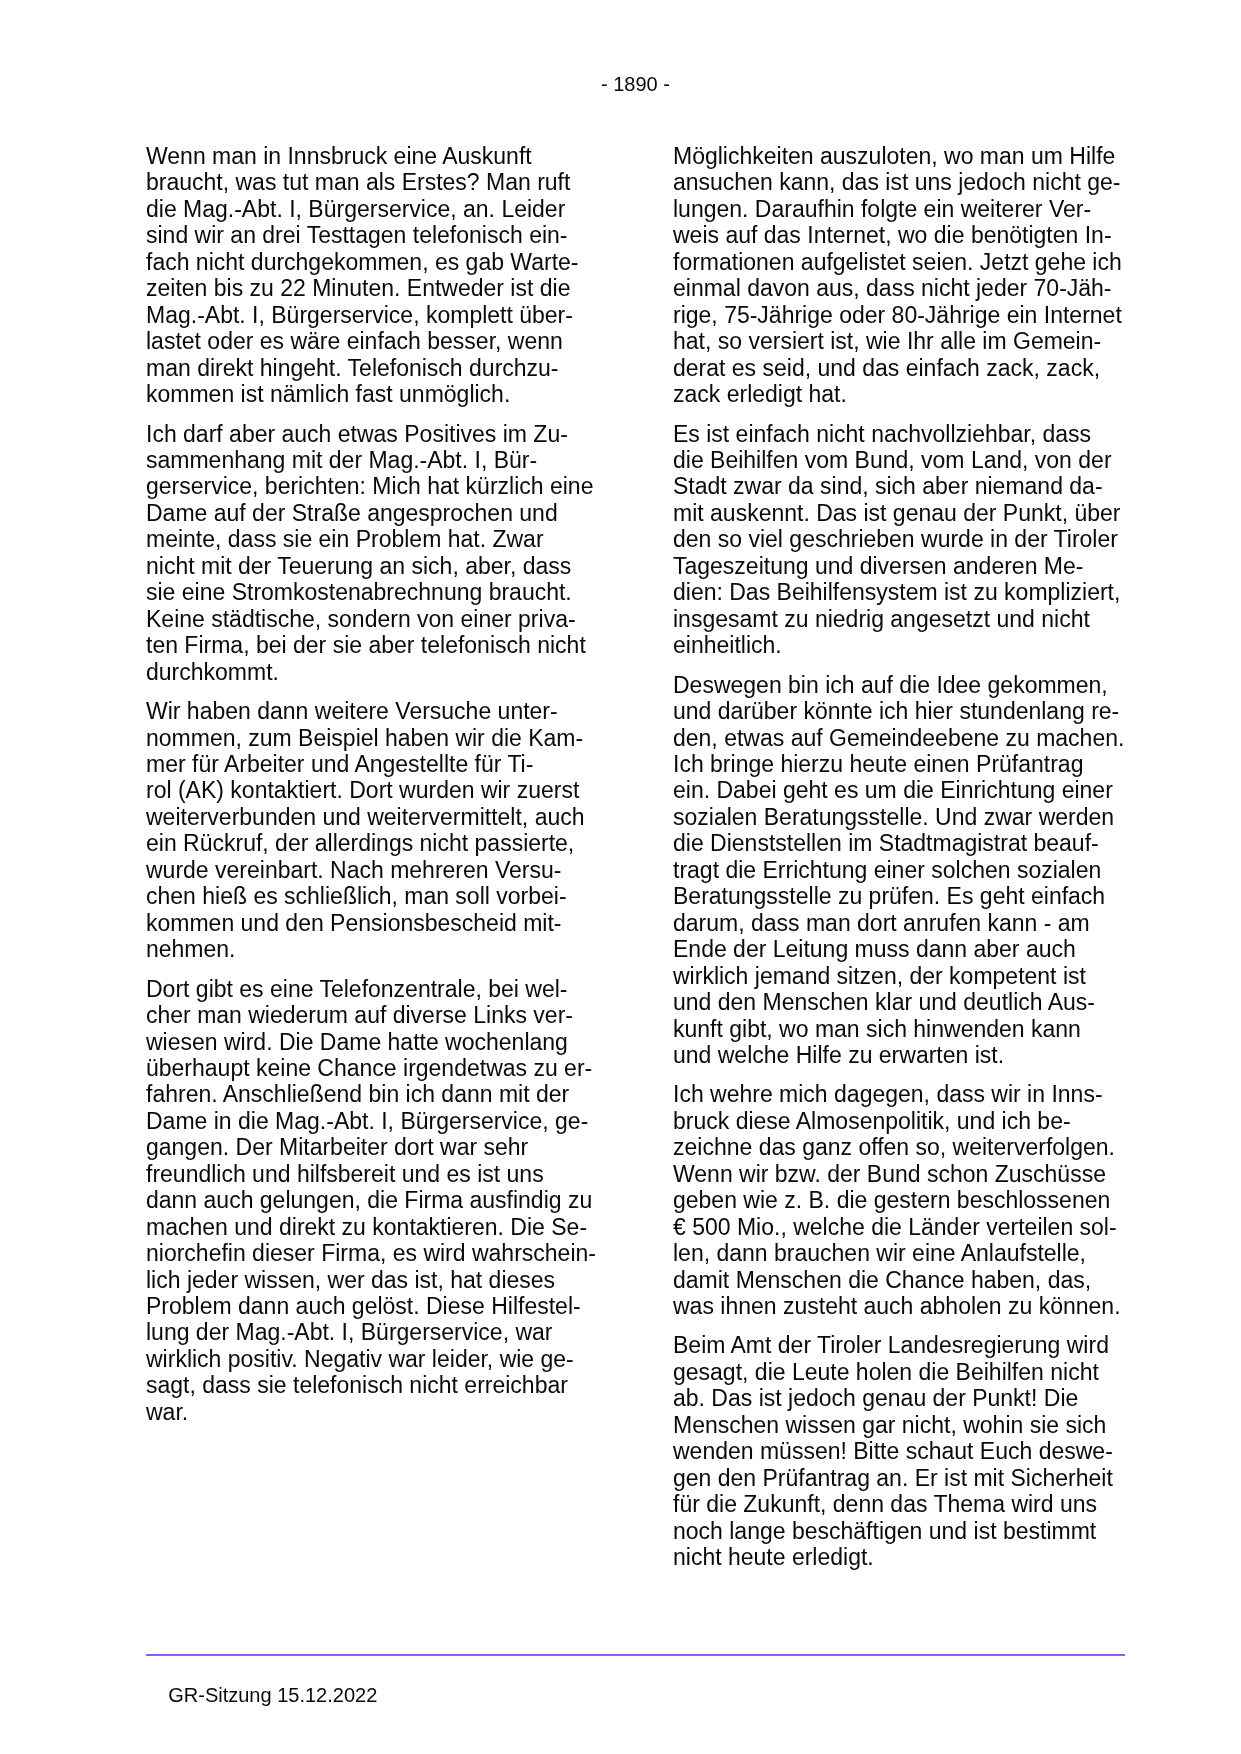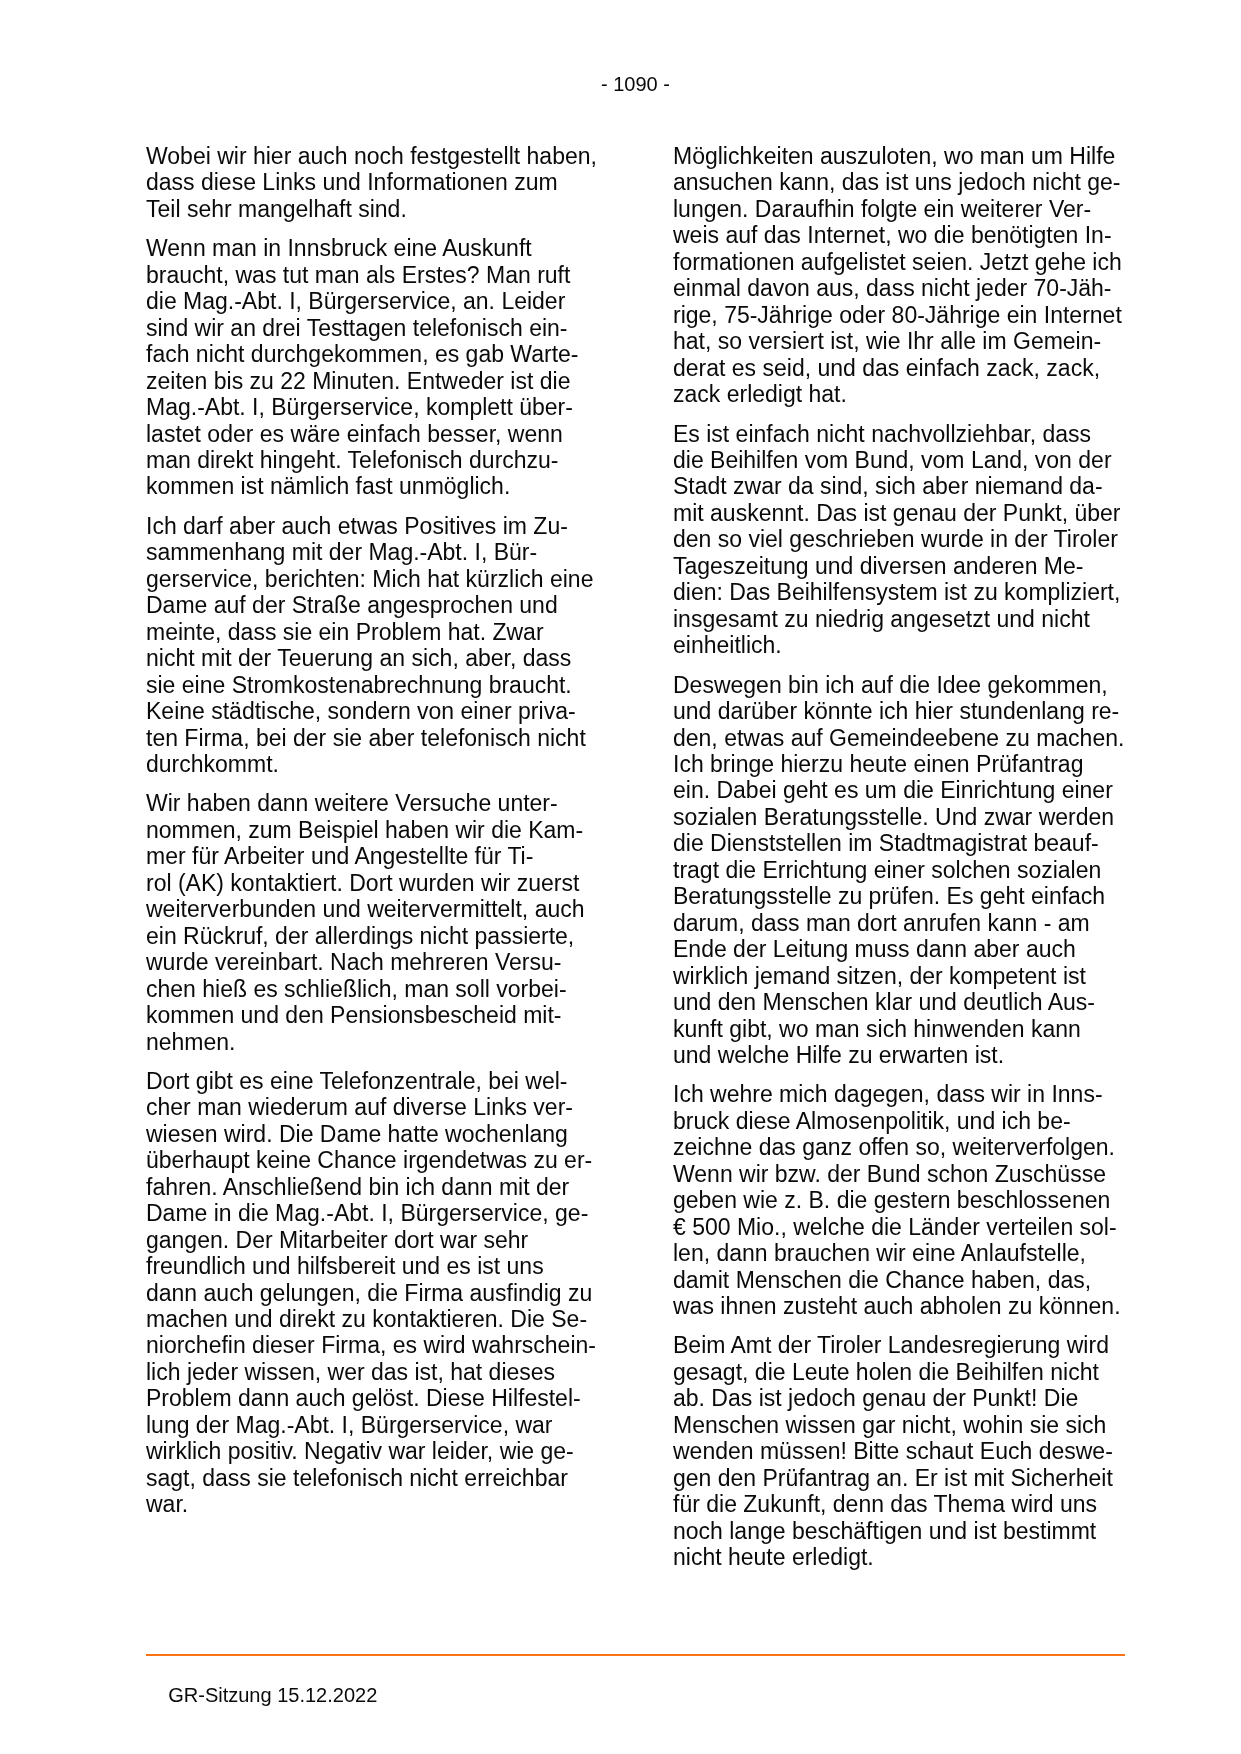--- a/index.html
+++ b/index.html
@@ -41,40 +41,37 @@
     margin: 0 0 13px 0;
     font-size: 23px;
     line-height: 26.45px;
     white-space: pre;
   }
   .footer {
     position: absolute;
     top: 1654px;
     left: 146px;
     width: 979px;
-    border-top: 2px solid #f97316;
+    border-top: 2px solid #8b5cf6;
     padding-top: 5px;
     font-size: 20px;
     line-height: 23px;
     white-space: pre;
   }
 </style>
 </head>
 <body>
 
 <div class="page">
 
-  <div class="page-number">- 1090 -</div>
+  <div class="page-number">- 1890 -</div>
 
   <div class="columns">
 
     <div class="col">
-      <p>Wobei wir hier auch noch festgestellt haben,
-dass diese Links und Informationen zum
-Teil sehr mangelhaft sind.</p>
       <p>Wenn man in Innsbruck eine Auskunft
 braucht, was tut man als Erstes? Man ruft
 die Mag.-Abt. I, Bürgerservice, an. Leider
 sind wir an drei Testtagen telefonisch ein-
 fach nicht durchgekommen, es gab Warte-
 zeiten bis zu 22 Minuten. Entweder ist die
 Mag.-Abt. I, Bürgerservice, komplett über-
 lastet oder es wäre einfach besser, wenn
 man direkt hingeht. Telefonisch durchzu-
 kommen ist nämlich fast unmöglich.</p>

